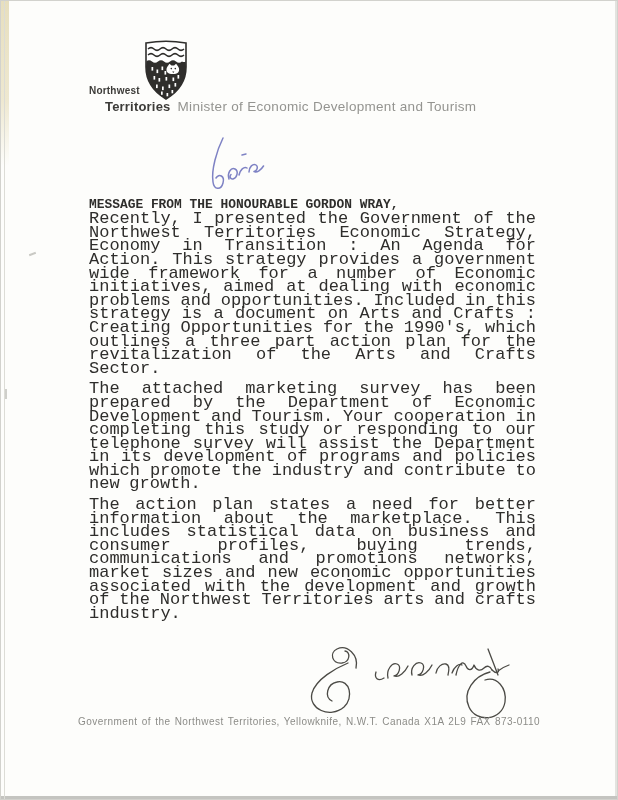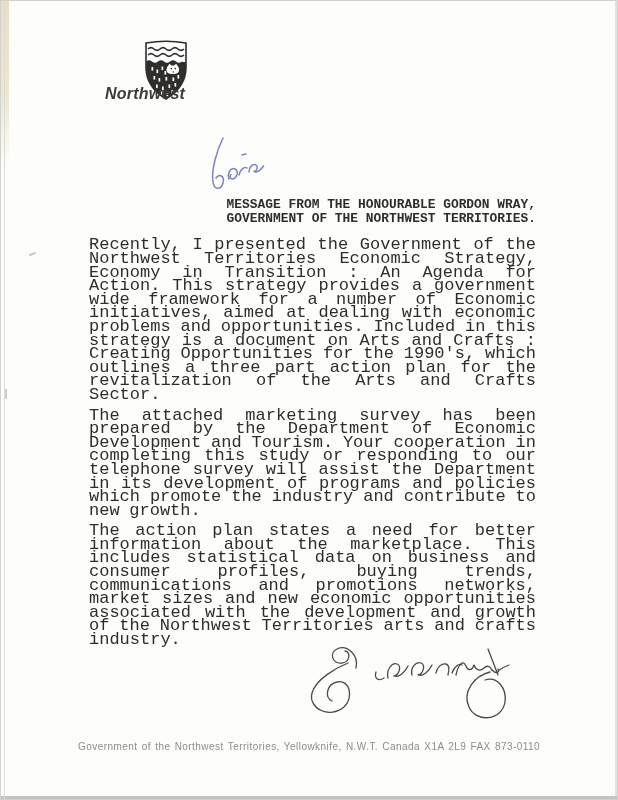--- a/index.html
+++ b/index.html
@@ -18,52 +18,52 @@
   }
   .scan-line {
     position:absolute; left:3px; top:0; bottom:0; width:1px; background:#dcdcd6;
   }
   .speck1 { position:absolute; left:28px; top:252px; width:7px; height:2px; background:#c9c9c4; transform:rotate(-20deg); }
   .speck2 { position:absolute; left:4px; top:388px; width:2px; height:10px; background:#cfcfca; }
 
   
   .logo { position:absolute; left:143px; top:39px; }
   .brand-line1 {
-    position:absolute; left:104px; top:84px;
-    font-size:16px; font-weight:bold; color:#3c3b38; letter-spacing:0.2px;font-style:italic;
+    position:absolute; left:88px; top:84px;
+    font-size:10px; font-weight:bold; color:#3c3b38; letter-spacing:0.2px;
   }
   .brand-line2 { position:absolute; left:104px; top:96px; white-space:nowrap; }
   .brand-territories { font-size:13px; font-weight:bold; color:#3c3b38; letter-spacing:0.2px; }
   .brand-office { font-size:13.5px; color:#939document39; color:#949490; margin-left:7px; letter-spacing:0.3px; }
 
   
   .note-svg { position:absolute; left:194px; top:133px; }
 
   
   .letter {
     position:absolute; left:88px; top:197px; width:447px;
     font-family:"Liberation Mono","DejaVu Sans Mono", monospace;
     color:#2e2d2b;
   }
   .heading {
     font-size:12.9px; font-weight:bold; line-height:14.2px;
-    margin-bottom:12px; white-space:nowrap; letter-spacing:0;text-align:right;
+    white-space:nowrap; letter-spacing:0;
   }
   .heading div { white-space:nowrap; }
   .para {
     font-size:17px; line-height:13.6px; text-align:justify;
     margin-bottom:7px; word-spacing:-0.5px;
   }
 
   
   .signature-svg { position:absolute; left:303px; top:640px; }
 
   
   .footer {
-    position:absolute; left:0; right:0; top:740px; text-align:center;
+    position:absolute; left:0; right:0; top:715px; text-align:center;
     font-size:10px; color:#8c8c88; letter-spacing:0.45px; word-spacing:1px;
   }
 
   svg .ink { stroke:#4b4a45; stroke-width:1.3; fill:none; stroke-linecap:round; stroke-linejoin:round; }
   svg .blue-ink { stroke:#7e82c4; stroke-width:1.5; fill:none; stroke-linecap:round; stroke-linejoin:round; }
 </style>
 </head>
 <body>
 
 <div class="page">
@@ -97,35 +97,37 @@
         <rect x="17" y="46.5" width="1.7" height="3.6"></rect>
         <rect x="23.5" y="44.5" width="1.7" height="3.6"></rect>
         <rect x="29.5" y="43" width="1.7" height="3.6"></rect>
         <rect x="16" y="51.5" width="1.7" height="3.3"></rect>
         <rect x="21.5" y="53" width="1.7" height="3.3"></rect>
         <rect x="26.5" y="50" width="1.7" height="3.3"></rect>
       </g>
     </svg>
   </div>
   <div class="brand-line1">Northwest</div>
+  <div class="brand-line2">
+    <span class="brand-territories">Territories</span><span class="brand-office">Minister of Economic Development and Tourism</span>
+  </div>
 
   <div class="note-svg" aria-label="Done.">
     <svg width="72" height="62" viewBox="0 0 72 62">
       <path class="blue-ink" d="M28,4 C22,16 16,36 18,48 C19,56 26,56.5 28,49 C30,42 24,39 21,44"></path>
       <path class="blue-ink" d="M34,45 C32,39 36,33 40,35 C44,37 42,44 38,45 C35.5,45.5 34,42.5 36,40.5"></path>
       <path class="blue-ink" d="M44,41 C45,36 49,32 52,34"></path>
       <path class="blue-ink" d="M54,38 C54,33 58,29 61,31 C63.5,32.7 62,37 59,37.6 C62,39 66,36 68.5,32"></path>
       <path class="blue-ink" d="M47,21 L51,20"></path>
     </svg>
   </div>
 
   <div class="letter">
     <div class="heading">
       <div>MESSAGE FROM THE HONOURABLE GORDON WRAY,</div>
-      <div>GOVERNMENT OF THE NORTHWEST TERRITORIES.</div>
     </div>
     <p class="para">Recently, I presented the Government of the Northwest Territories Economic Strategy, Economy in Transition : An Agenda for Action.  This strategy provides a government wide framework for a number of Economic initiatives, aimed at dealing with economic problems and opportunities.  Included in this strategy is a document on Arts and Crafts : Creating Opportunities for the 1990's, which outlines a three part action plan for the revitalization of the Arts and Crafts Sector.</p>
     <p class="para">The attached marketing survey has been prepared by the Department of Economic Development and Tourism.  Your cooperation in completing this study or responding to our telephone survey will assist the Department in its development of programs and policies which promote the industry and contribute to new growth.</p>
     <p class="para">The action plan states a need for better information about the marketplace.  This includes statistical data on business and consumer profiles, buying trends, communications and promotions networks, market sizes and new economic opportunities associated with the development and growth of the Northwest Territories arts and crafts industry.</p>
   </div>
 
   <div class="signature-svg" aria-label="Gordon Wray">
     <svg width="232" height="92" viewBox="0 0 232 92">
 
       <path class="ink" d="M52,27 C55,14 43,3 33,8 C25,12 28,23 38,22 C46,21 47,11 41,10"></path>

